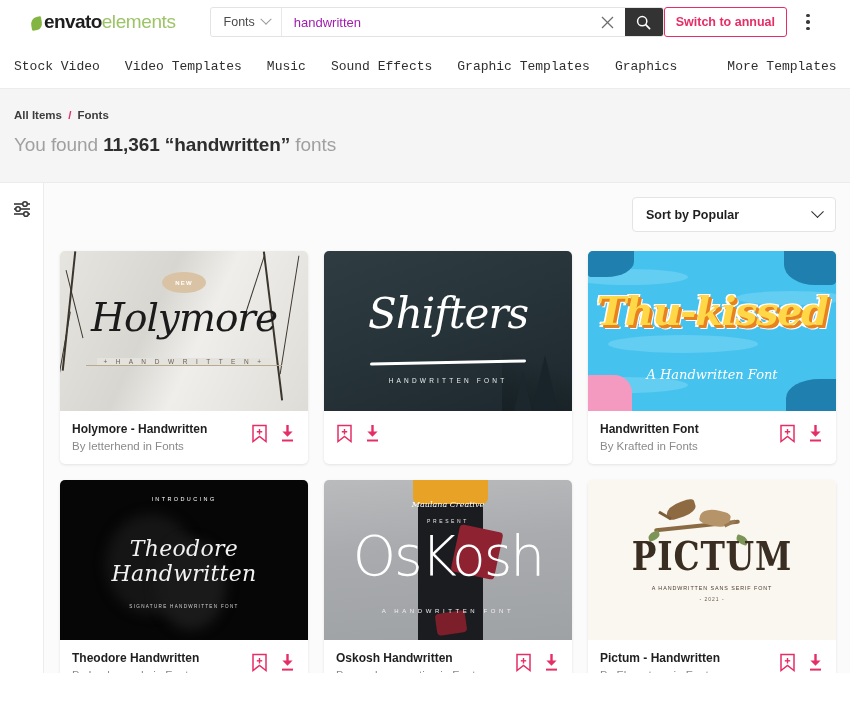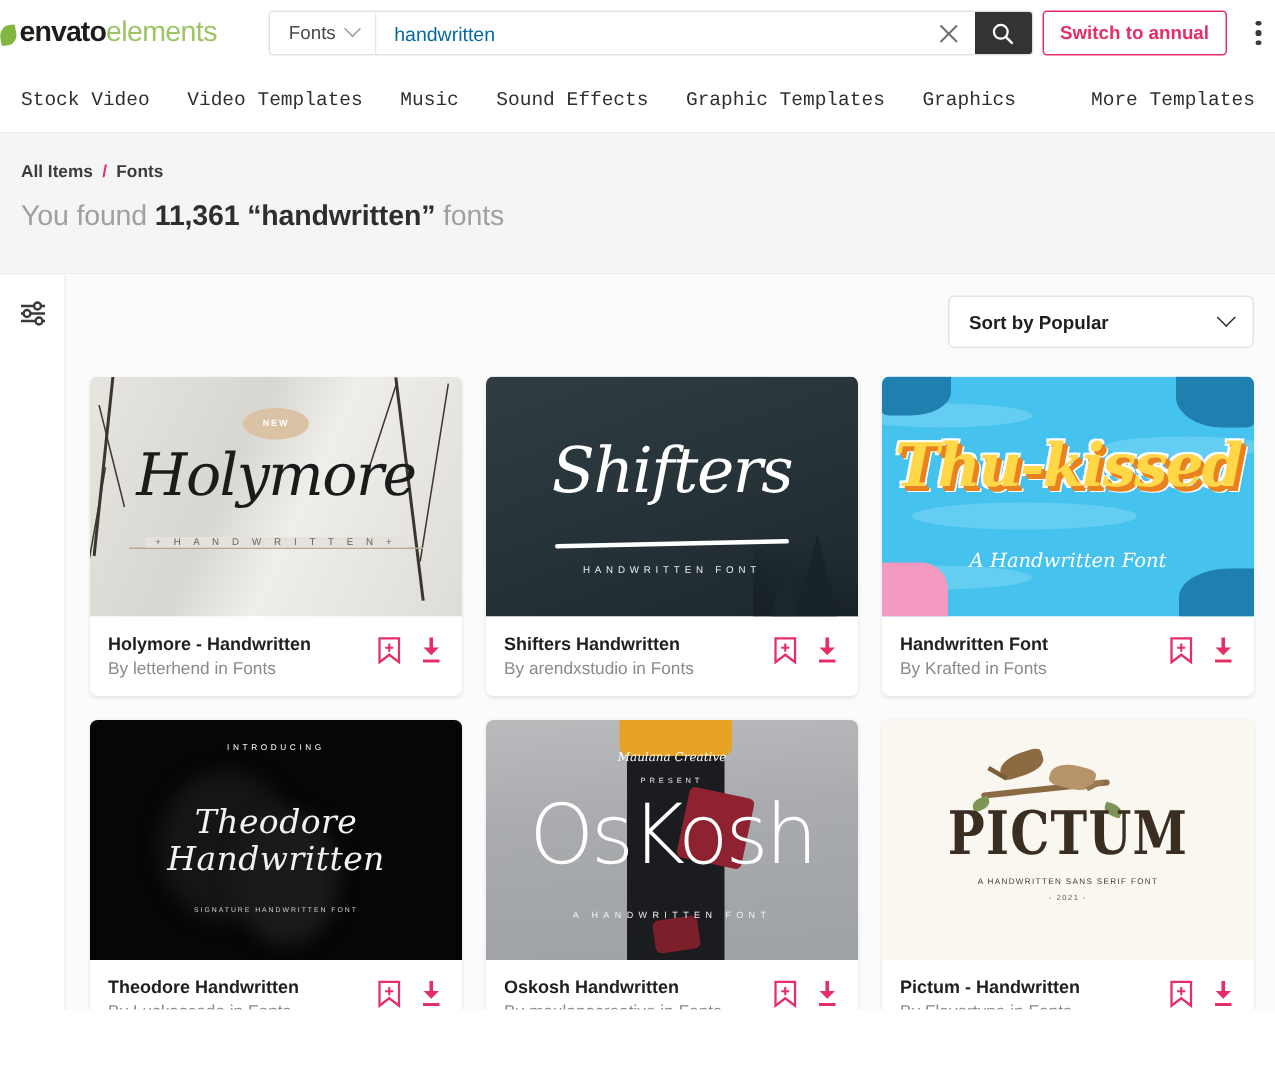--- a/index.html
+++ b/index.html
@@ -9,21 +9,21 @@
     background: #ffffff;
     overflow: hidden;
     -webkit-font-smoothing: antialiased;
   }
 
   
   .topbar {
     height: 44px;
     display: flex;
     align-items: center;
-    padding: 0 0;
+    padding: 0 31px;
     background: #fff;
   }
   .logo { display: flex; align-items: center; gap: 0; flex: 0 0 auto; }
   .leaf {
     width: 11px; height: 13px;
     background: #82b541;
     border-radius: 60% 10% 55% 10%;
     transform: rotate(-10deg);
     margin-right: 2px;
     position: relative;
@@ -57,21 +57,21 @@
     width: 8px; height: 8px;
     border-right: 1.4px solid #9b9b9b;
     border-bottom: 1.4px solid #9b9b9b;
     transform: rotate(45deg) translate(-2px,-2px);
   }
   .search-input {
     flex: 1;
     border: 0; outline: 0;
     padding: 0 12px;
     font-size: 13px;
-    color: #0369a1;
+    color: #a21caf;
     font-family: "Liberation Sans", sans-serif;
     background: transparent;
   }
   .clear-btn {
     width: 34px;
     display: flex; align-items: center; justify-content: center;
     cursor: pointer;
     background: transparent;
     border: 0;
   }
@@ -425,24 +425,20 @@
           <div class="art a2">
             <div style="position:absolute;right:0;bottom:0;width:70px;height:80px;background:linear-gradient(200deg,transparent 40%,#162025 100%);"></div>
             <div style="position:absolute;right:14px;bottom:0;width:0;height:0;border-left:13px solid transparent;border-right:13px solid transparent;border-bottom:56px solid #19242a;"></div>
             <div style="position:absolute;right:40px;bottom:0;width:0;height:0;border-left:9px solid transparent;border-right:9px solid transparent;border-bottom:40px solid #1b272d;"></div>
             <div class="art-txt script">Shifters</div>
             <div class="stroke"></div>
             <div class="art-txt sub">HANDWRITTEN FONT</div>
           </div>
         </div>
         <div class="card-foot">
-          <div class="card-meta">
-            <div class="card-title">Shifters Handwritten</div>
-            <div class="card-author">By arendxstudio in Fonts</div>
-          </div>
           <div class="card-actions">
             <span class="act">
               <svg width="17" height="19" viewBox="0 0 17 19">
                   <path d="M2 1.5h13v16l-6.5-5-6.5 5z" fill="none" stroke="#e62e66" stroke-width="1.5"></path>
                   <line x1="8.5" y1="5" x2="8.5" y2="10.5" stroke="#e62e66" stroke-width="1.4"></line>
                   <line x1="5.8" y1="7.8" x2="11.2" y2="7.8" stroke="#e62e66" stroke-width="1.4"></line>
                 </svg>
             </span>
             <span class="act">
               <svg width="17" height="19" viewBox="0 0 17 19">

